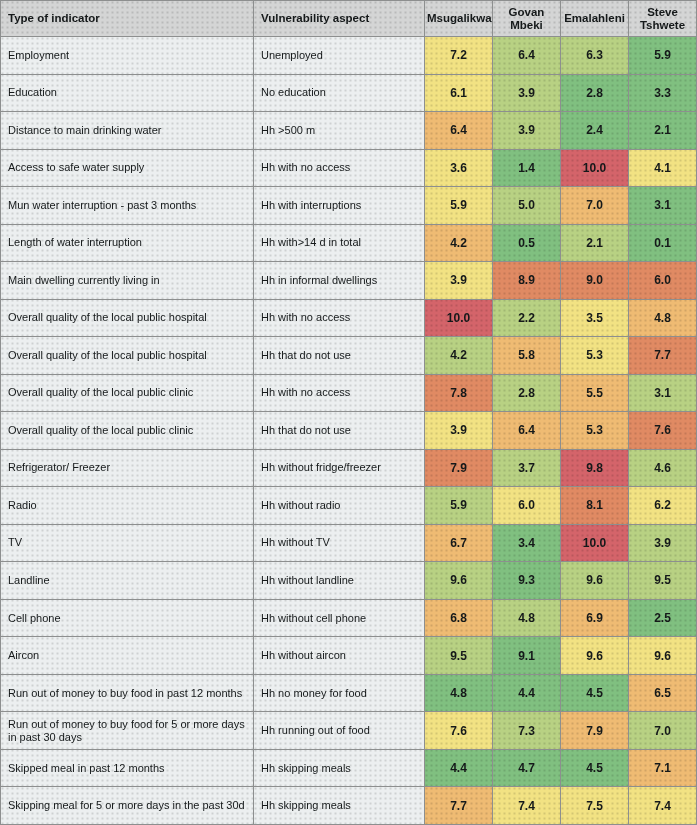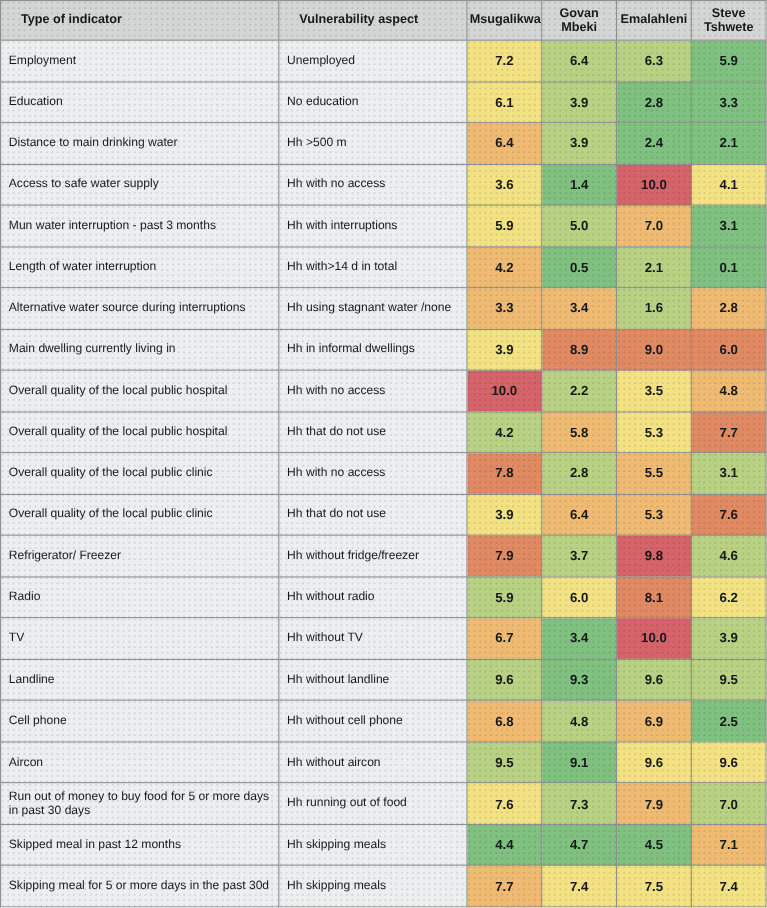--- a/index.html
+++ b/index.html
@@ -28,21 +28,21 @@
     background-size: 5px 5px;
   }
 
   
   thead th {
     background-color: #d4d5d5;
     border: 1px solid #8d8f8f;
     font-size: 11.5px;
     font-weight: bold;
     color: #15191a;
-    padding: 0 18px;
+    padding: 0 7px;
     height: 36px;
     box-sizing: border-box;
     line-height: 1.08;
   }
   th.h-indicator, th.h-aspect {
     text-align: left;
     vertical-align: middle;
   }
   th.h-muni {
     text-align: center;
@@ -154,28 +154,20 @@
       </tr>
       <tr>
         <td class="lbl tex">Length of water interruption</td>
         <td class="lbl tex">Hh with&gt;14 d in total</td>
         <td class="val tex heat-orange">4.2</td>
         <td class="val tex heat-green">0.5</td>
         <td class="val tex heat-ygreen">2.1</td>
         <td class="val tex heat-green">0.1</td>
       </tr>
       <tr>
-        <td class="lbl tex">Alternative water source during interruptions</td>
-        <td class="lbl tex">Hh using stagnant water /none</td>
-        <td class="val tex heat-orange">3.3</td>
-        <td class="val tex heat-orange">3.4</td>
-        <td class="val tex heat-ygreen">1.6</td>
-        <td class="val tex heat-orange">2.8</td>
-      </tr>
-      <tr>
         <td class="lbl tex">Main dwelling currently living in</td>
         <td class="lbl tex">Hh in informal dwellings</td>
         <td class="val tex heat-yellow">3.9</td>
         <td class="val tex heat-salmon">8.9</td>
         <td class="val tex heat-salmon">9.0</td>
         <td class="val tex heat-salmon">6.0</td>
       </tr>
       <tr>
         <td class="lbl tex">Overall quality of the local public hospital</td>
         <td class="lbl tex">Hh with no access</td>
@@ -250,20 +242,28 @@
       </tr>
       <tr>
         <td class="lbl tex">Aircon</td>
         <td class="lbl tex">Hh without aircon</td>
         <td class="val tex heat-ygreen">9.5</td>
         <td class="val tex heat-green">9.1</td>
         <td class="val tex heat-yellow">9.6</td>
         <td class="val tex heat-yellow">9.6</td>
       </tr>
       <tr>
+        <td class="lbl tex">Run out of money to buy food in past 12 months</td>
+        <td class="lbl tex">Hh no money for food</td>
+        <td class="val tex heat-green">4.8</td>
+        <td class="val tex heat-green">4.4</td>
+        <td class="val tex heat-green">4.5</td>
+        <td class="val tex heat-orange">6.5</td>
+      </tr>
+      <tr>
         <td class="lbl tex">Run out of money to buy food for 5 or more days in past 30 days</td>
         <td class="lbl tex">Hh running out of food</td>
         <td class="val tex heat-yellow">7.6</td>
         <td class="val tex heat-ygreen">7.3</td>
         <td class="val tex heat-orange">7.9</td>
         <td class="val tex heat-ygreen">7.0</td>
       </tr>
       <tr>
         <td class="lbl tex">Skipped meal in past 12 months</td>
         <td class="lbl tex">Hh skipping meals</td>

